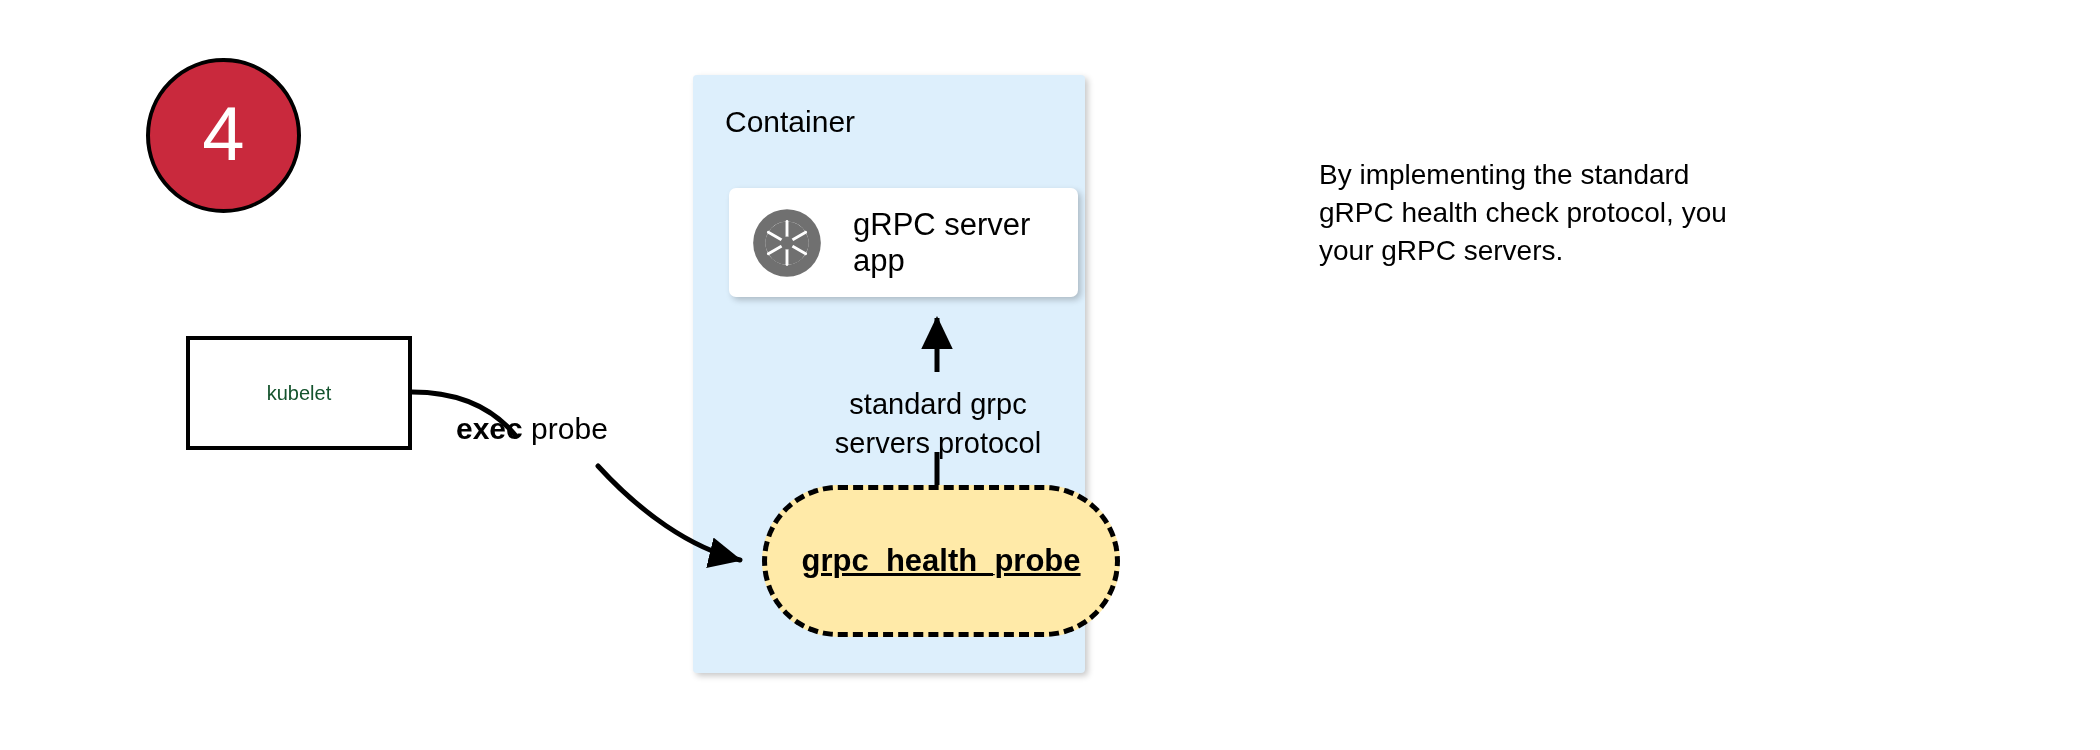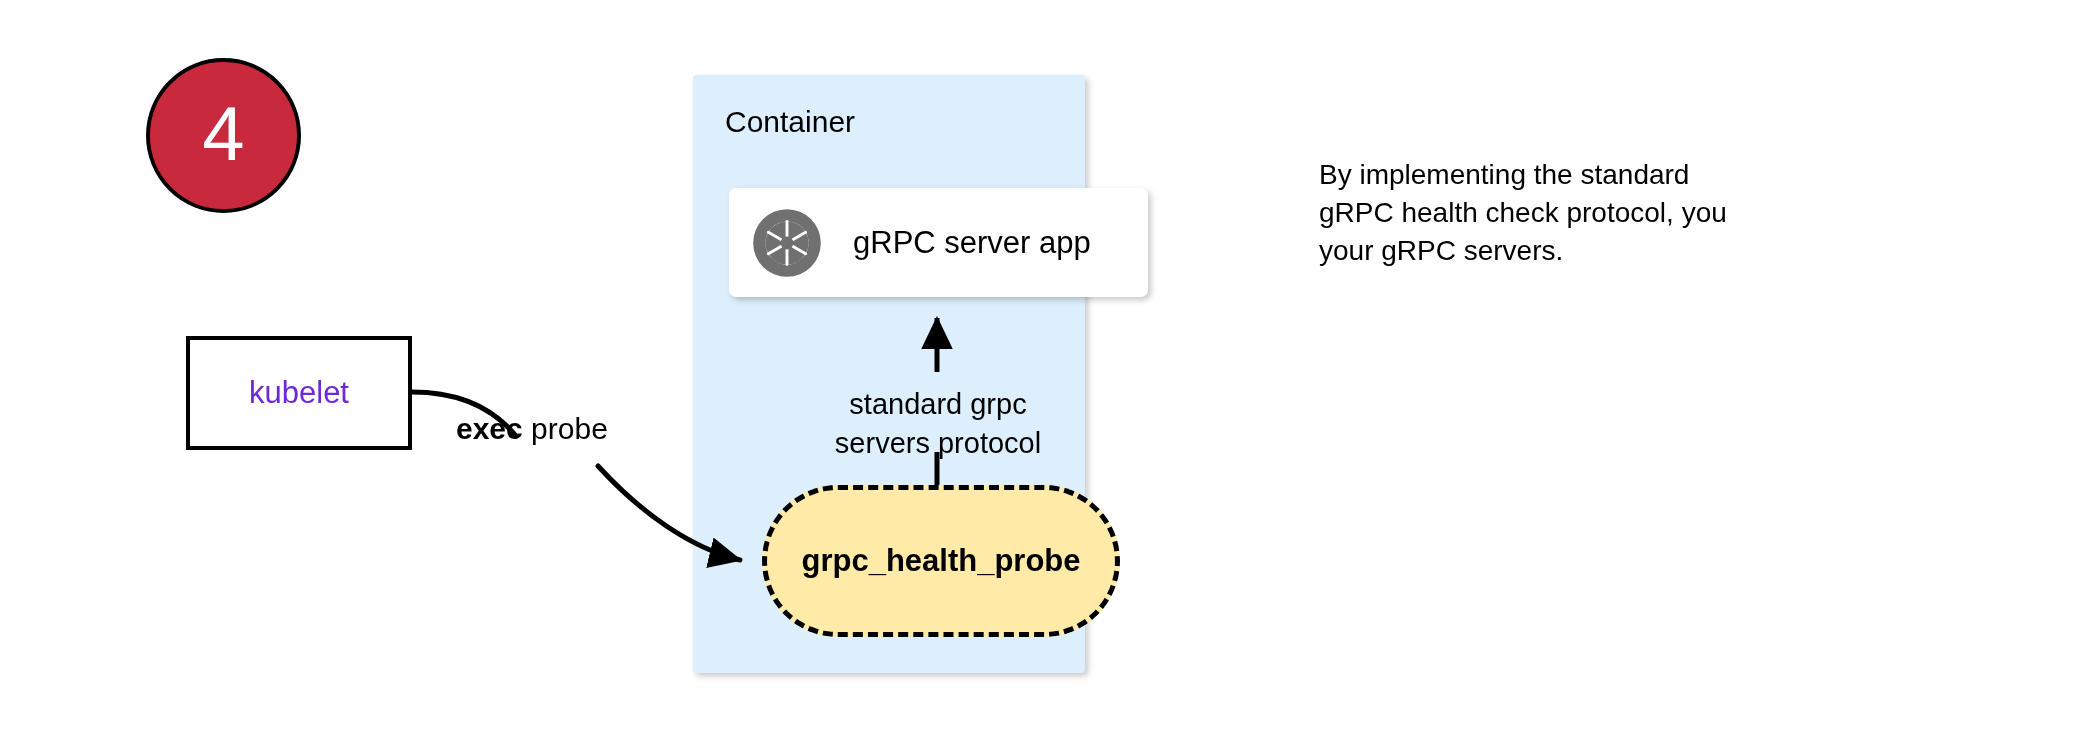--- a/index.html
+++ b/index.html
@@ -55,22 +55,22 @@
     width: 226px;
     height: 114px;
     background: #ffffff;
     border: 4px solid #000000;
     box-sizing: border-box;
     display: flex;
     align-items: center;
     justify-content: center;
   }
   .kubelet-label {
-    font-size: 31px;
-    color: #6d28d9;
+    font-size: 20px;
+    color: #14532d;
   }
 
   
   .exec-probe-label {
     position: absolute;
     left: 456px;
     top: 412px;
     font-size: 30px;
     white-space: nowrap;
   }
@@ -93,21 +93,21 @@
     top: 30px;
     font-size: 30px;
     color: #000000;
   }
 
   
   .server-card {
     position: absolute;
     left: 729px;
     top: 188px;
-    width: 419px;
+    width: 349px;
     height: 109px;
     background: #ffffff;
     border-radius: 7px;
     box-shadow: 3px 3px 6px rgba(0,0,0,0.22);
     display: flex;
     align-items: center;
   }
   .grpc-icon {
     width: 72px;
     height: 72px;
@@ -141,20 +141,21 @@
     width: 358px;
     height: 152px;
     box-sizing: border-box;
     background: #ffeaa8;
     border: 5px dashed #000000;
     border-radius: 76px;
     display: flex;
     flex-direction: column;
     align-items: center;
     justify-content: center;
+    text-decoration: underline;
   }
   .probe-pill-title {
     font-size: 31px;
     font-weight: bold;
     color: #000000;
     line-height: 38px;
   }
   .probe-pill-sub {
     font-size: 30px;
     color: #000000;

